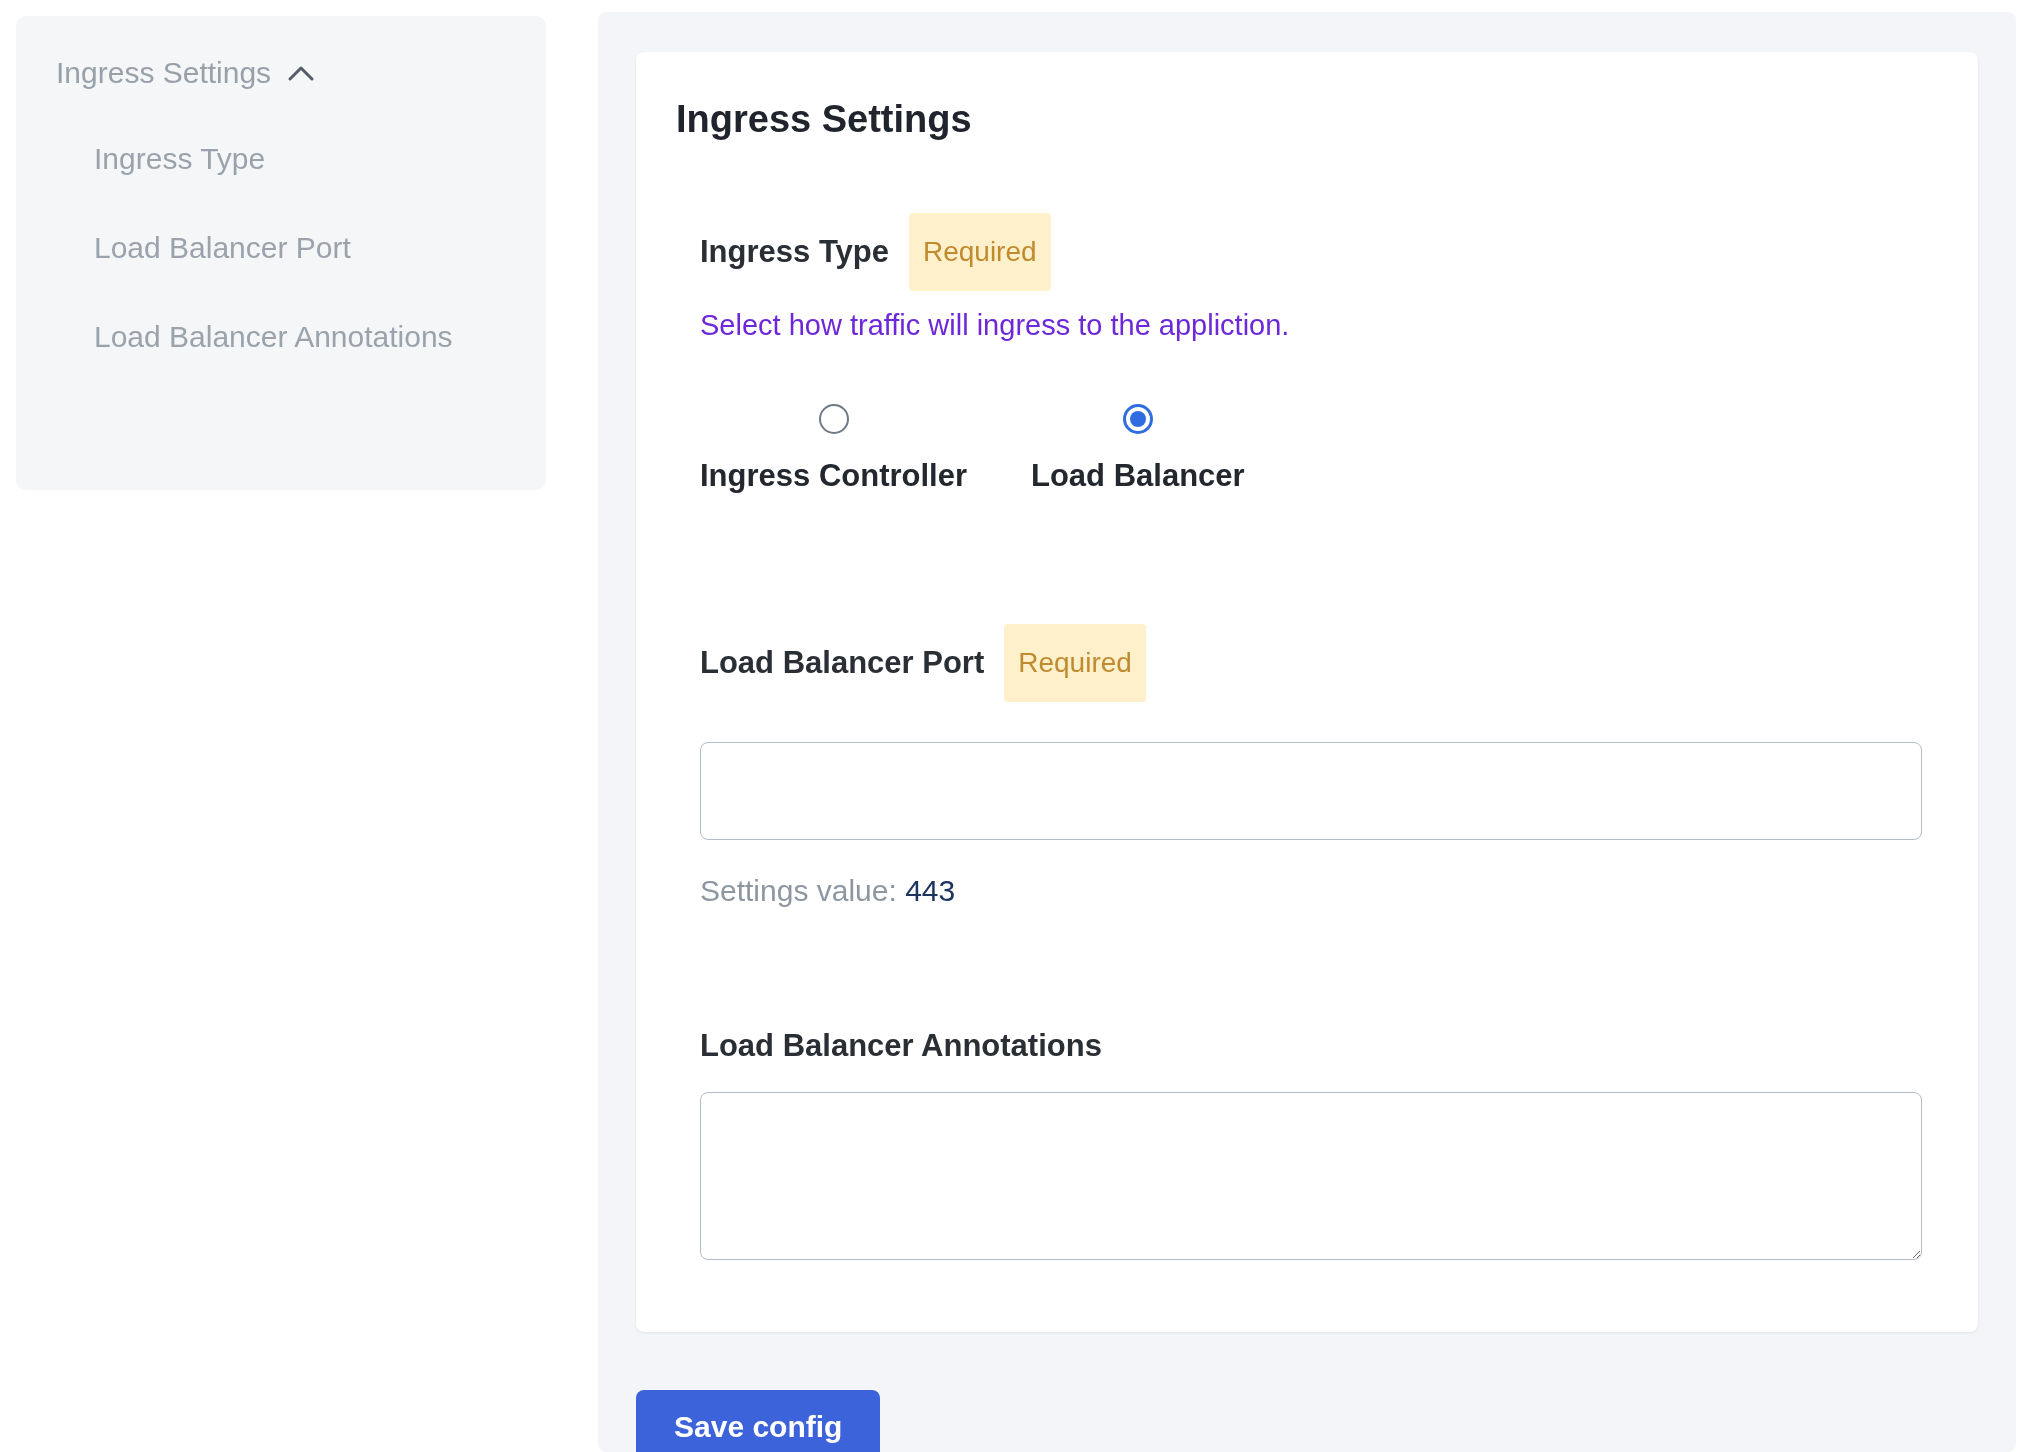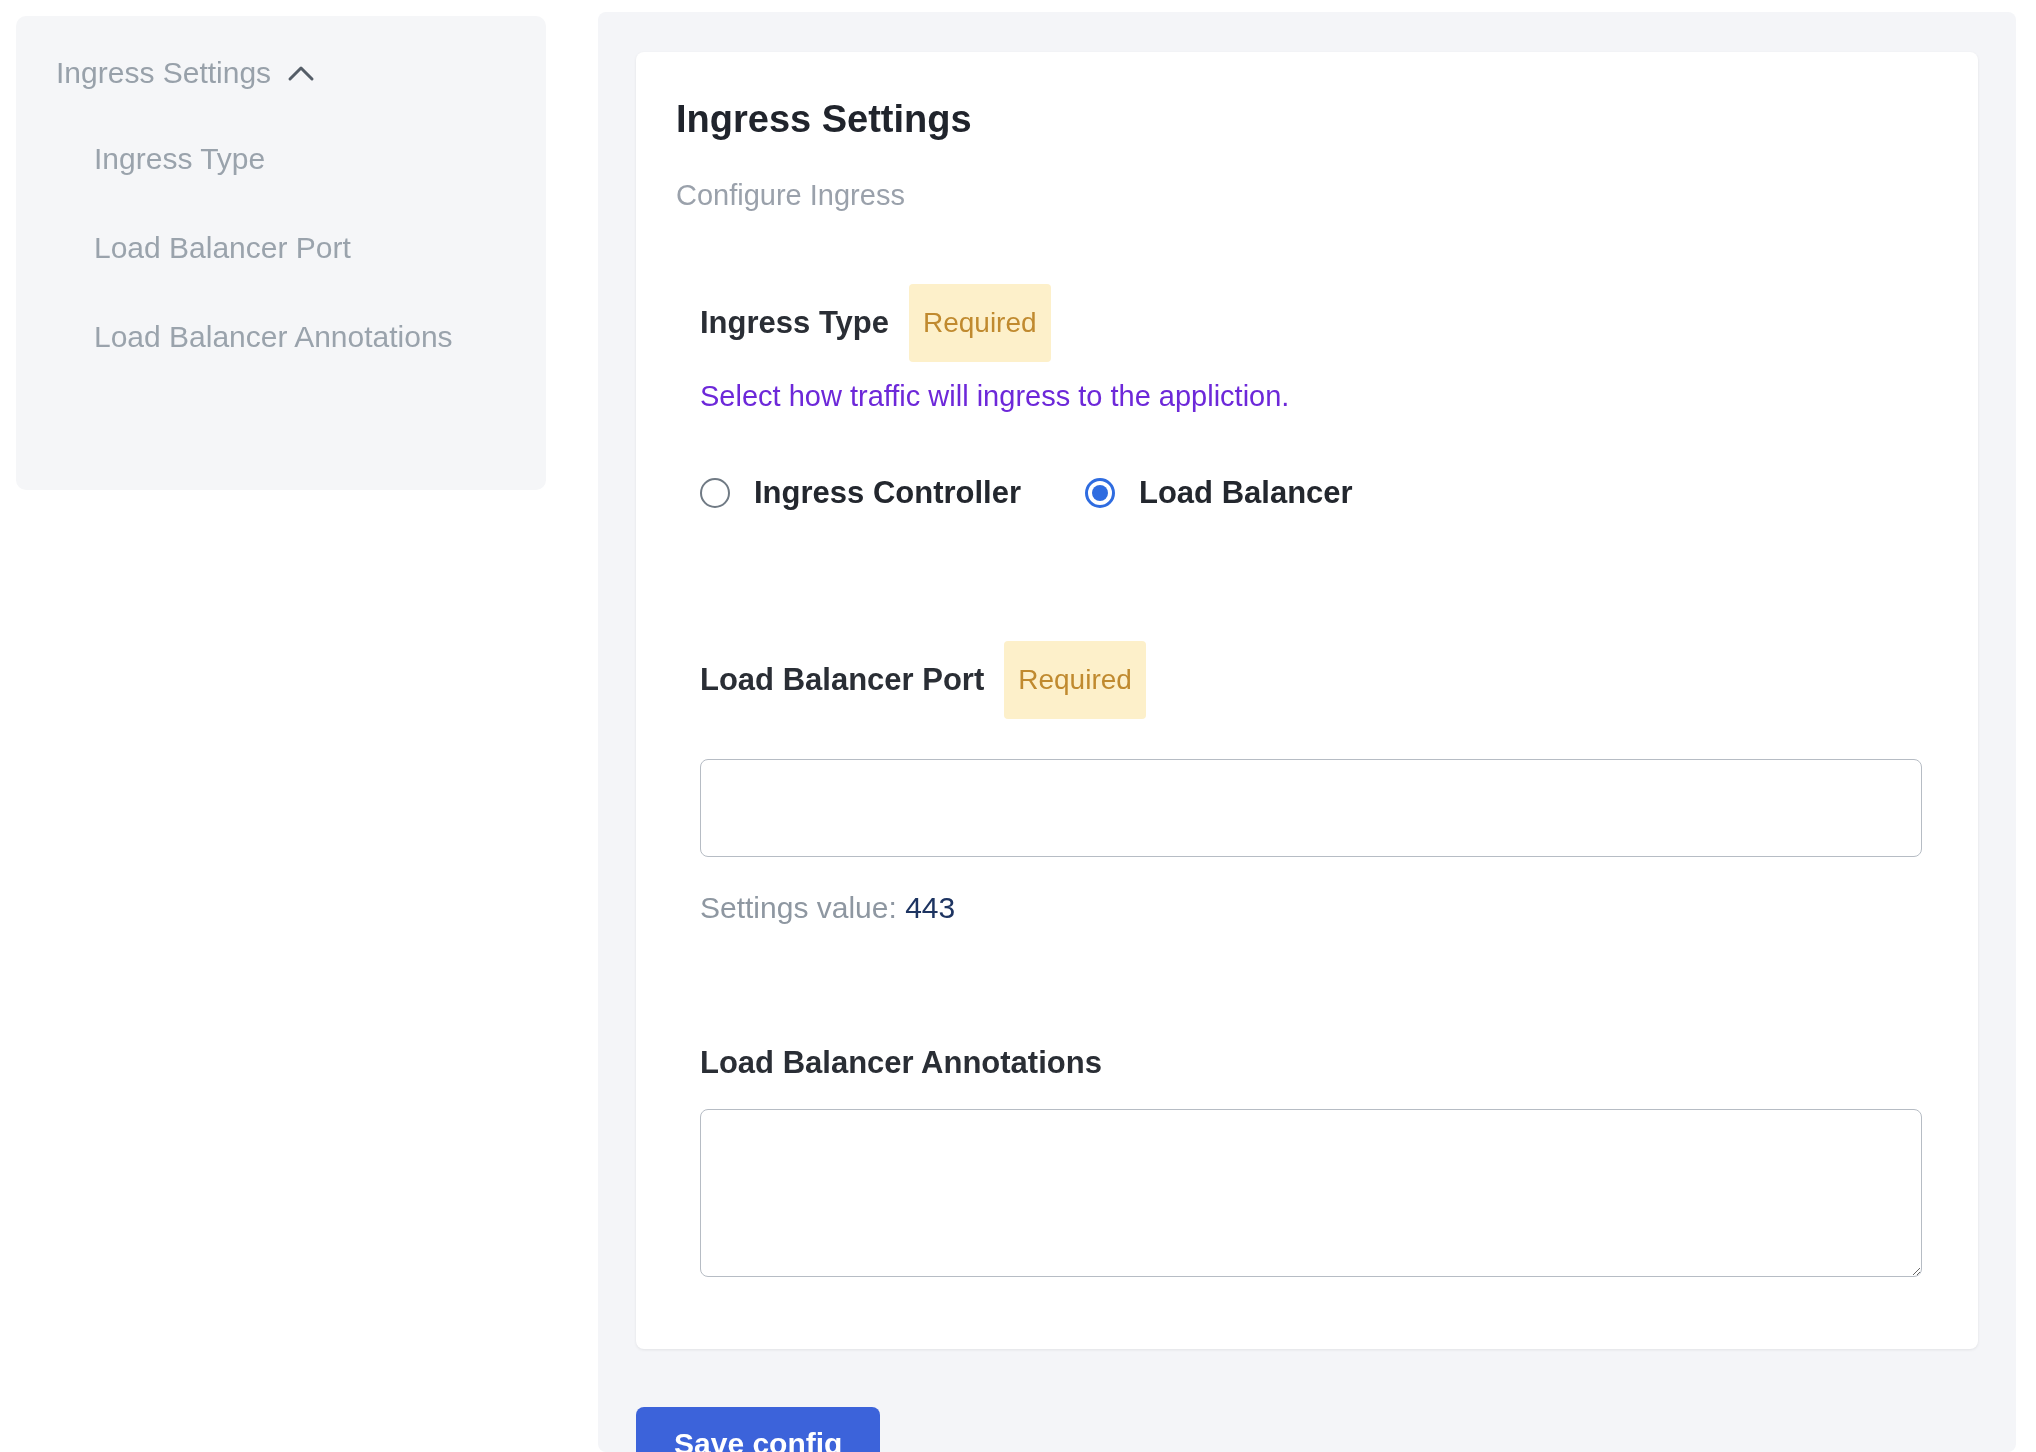--- a/index.html
+++ b/index.html
@@ -55,21 +55,21 @@
 
   .section-label-row{display:flex;align-items:center;gap:20px;}
   .section-label{font-size:31px;font-weight:700;color:#2a2e35;}
   .badge{
     background:var(--badge-bg);color:var(--badge-text);
     font-size:28px;padding:23px 14px;border-radius:4px;
   }
   .help{margin-top:14px;font-size:29px;color:#6d28d9;line-height:1.4;}
 
   .radio-row{margin-top:58px;display:flex;align-items:center;gap:64px;}
-  .radio-option{display:flex;align-items:center;gap:24px;cursor:pointer;}
+  .radio-option{display:flex;align-items:center;gap:24px;cursor:pointer;flex-direction:column;}
   .radio-option .opt-label{font-size:31px;font-weight:700;color:#23272e;}
   .radio{
     width:30px;height:30px;border-radius:50%;
     border:2.5px solid #707a84;background:#ffffff;position:relative;flex:none;
   }
   .radio.checked{border:3px solid var(--accent);}
   .radio.checked::after{
     content:"";position:absolute;inset:4px;border-radius:50%;background:var(--accent);
   }
 
@@ -112,21 +112,20 @@
   <div class="sidebar-items">
     <div class="sidebar-item">Ingress Type</div>
     <div class="sidebar-item">Load Balancer Port</div>
     <div class="sidebar-item">Load Balancer Annotations</div>
   </div>
 </nav>
 
 <main class="main-panel">
   <section class="card">
     <h1 class="card-title">Ingress Settings</h1>
-    <div class="card-subtitle">Configure Ingress</div>
 
     <div class="section section-ingress-type">
       <div class="section-label-row">
         <span class="section-label">Ingress Type</span>
         <span class="badge">Required</span>
       </div>
       <div class="help">Select how traffic will ingress to the appliction.</div>
       <div class="radio-row">
         <div class="radio-option">
           <span class="radio"></span>

